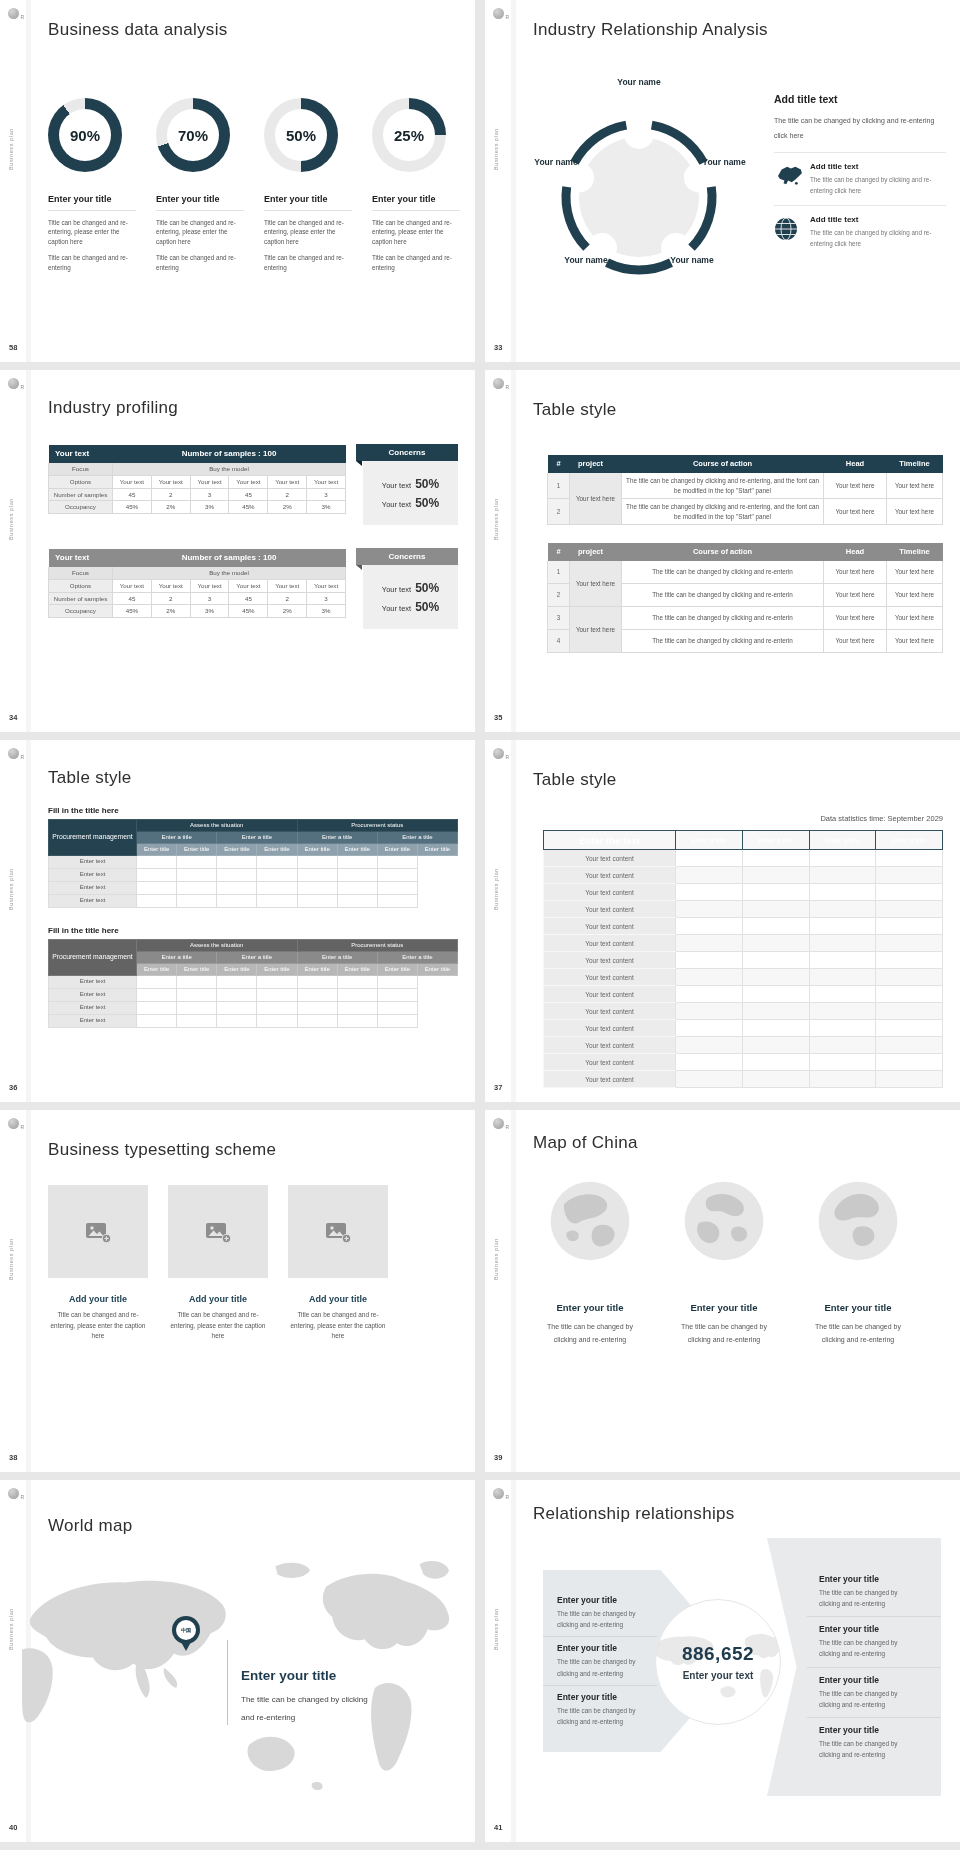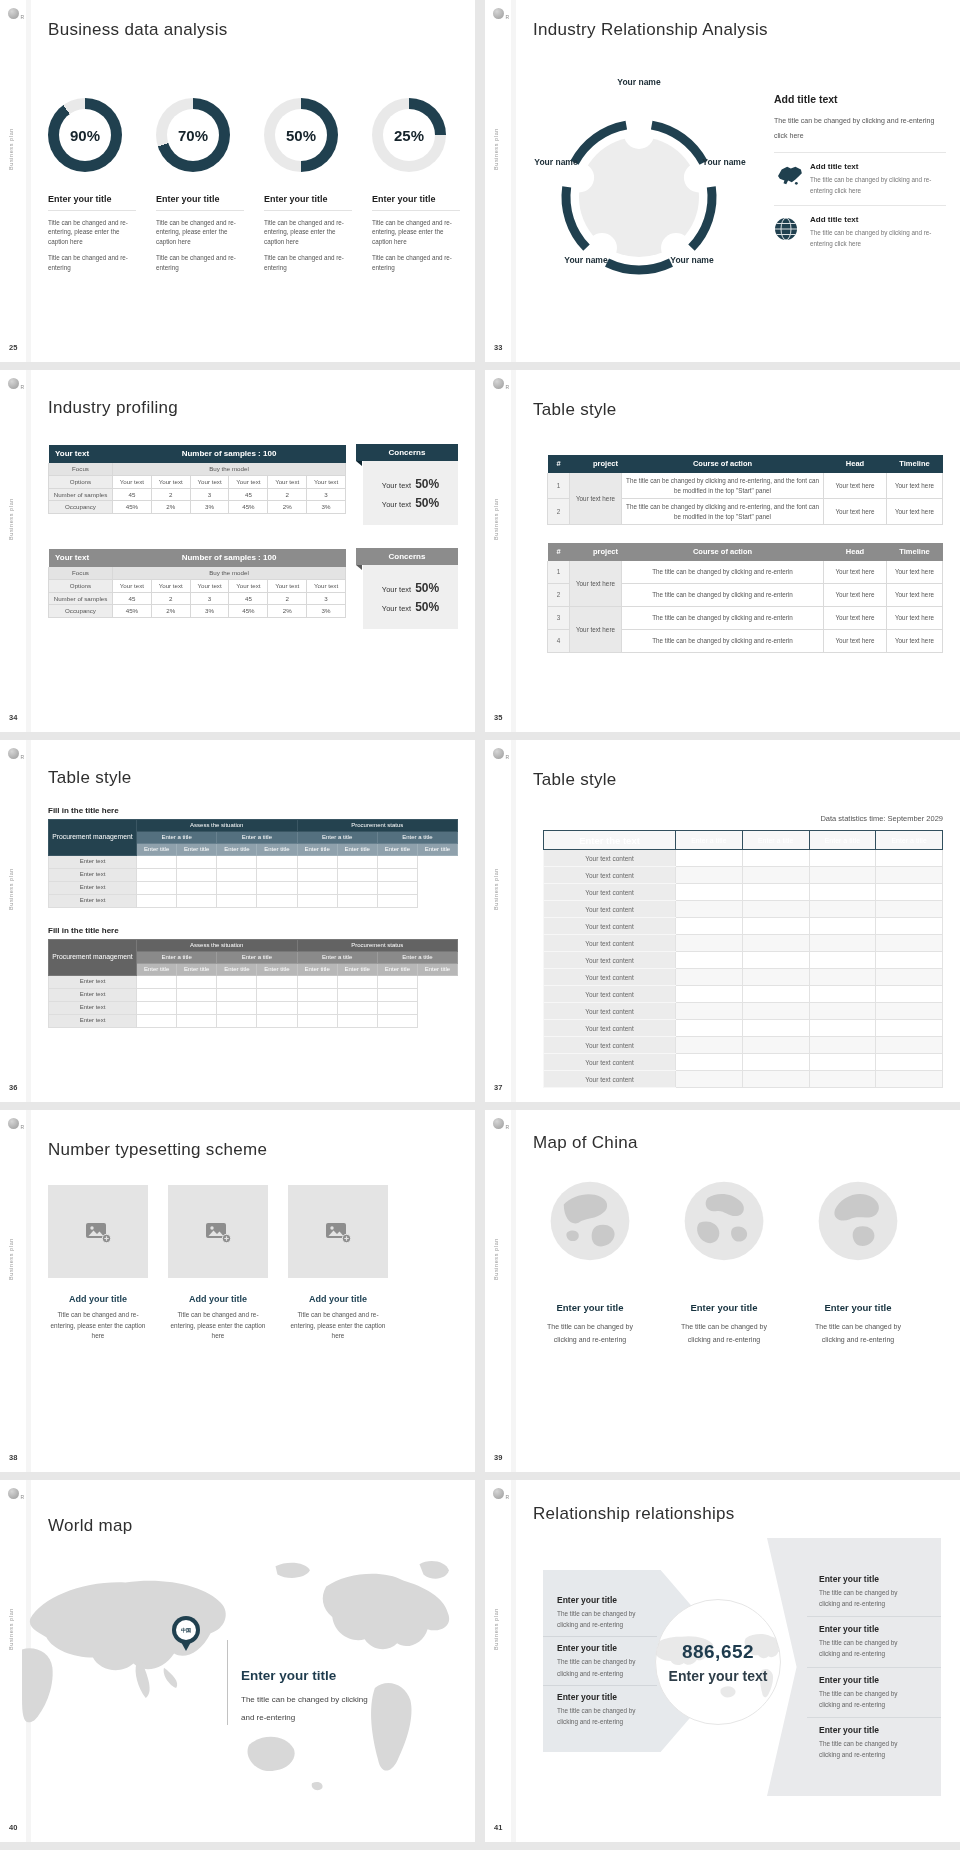--- a/index.html
+++ b/index.html
@@ -59,21 +59,21 @@
          align-items:center;justify-content:center;gap:5px;}
   .cline{display:flex;align-items:baseline;gap:4px;color:#333;}
   .cline .ct{font-size:7.5px;}
   .cline .cv{font-size:12px;font-weight:bold;}
   
   .t35{position:absolute;left:62px;border-collapse:collapse;table-layout:fixed;width:396px;color:#555;}
   .t35 td{border:1px solid #dadada;text-align:center;font-size:6.3px;padding:2px 3px;line-height:1.5;}
   .t35 tr.hd td{color:#fff;font-weight:bold;font-size:7.5px;border-color:transparent;height:13px;}
   .t35.teal tr.hd td{background:#20404f;}
   .t35.grayh tr.hd td{background:#8c8c8c;}
-  .t35 tr.hd td.cproj{text-align:right;padding-left:8px;}
+  .t35 tr.hd td.cproj{text-align:left;padding-left:8px;}
   .t35 td.n{background:#f2f2f2;color:#666;}
   .t35 td.proj{background:#e9e9e9;}
   .t35 tr.r1{height:26px;}
   .t35 tr.r2{height:23px;}
   
   .sec-label{position:absolute;left:48px;font-size:8px;font-weight:bold;color:#222;}
   .t36{position:absolute;left:48px;border-collapse:collapse;table-layout:fixed;width:410px;}
   .t36 td{border:1px solid #d6d6d6;text-align:center;font-size:6px;color:#fff;height:11px;padding:0 1px;line-height:1.2;}
   .t36 td.corner{font-size:6.8px;}
   .t36.teal td.corner,.t36.teal tr.g td{background:#24424f;border-color:#3a5663;}
@@ -127,21 +127,21 @@
           display:flex;flex-direction:column;justify-content:center;}
   .rpanel .pitem{padding:7px 8px 7px 52px;}
   .rpanel .pitem + .pitem{border-top:1px solid #d6d9dc;margin-left:40px;padding-left:12px;}
   .pitem h4{margin:0;font-size:8.5px;color:#262626;}
   .pitem .picap{margin-top:3px;font-size:6.4px;color:#666;line-height:1.75;width:95px;}
   .ccircle{position:absolute;left:170px;top:119px;width:124px;height:124px;border-radius:50%;
            background:#fff;border:1px solid #e6e6e6;z-index:2;overflow:hidden;
            display:flex;flex-direction:column;align-items:center;justify-content:center;}
   .ccircle svg{position:absolute;left:-8px;top:28px;opacity:.45;}
   .cval{position:relative;font-size:19px;font-weight:bold;color:#1e3b4d;letter-spacing:.5px;}
-  .clab{position:relative;margin-top:5px;font-size:14px;font-weight:bold;color:#2e3e49;}
+  .clab{position:relative;margin-top:5px;font-size:10px;font-weight:bold;color:#2e3e49;}
 </style>
 </head>
 <body>
 
 <div class="grid">
 
   <section class="slide">
     <div class="rail"></div>
     <div class="logo">
         <i>R</i>
@@ -175,21 +175,21 @@
       </div>
       <div class="dcol">
         <div class="donut" style="--p: 25;">
             <span class="pv">25%</span>
           </div>
         <div class="ettl">Enter your title</div>
         <div class="cap">Title can be changed and re-entering, please enter the caption here</div>
         <div class="cap">Title can be changed and re-entering</div>
       </div>
     </div>
-    <div class="num">25</div>
+    <div class="num">58</div>
   </section>
 
   <section class="slide">
     <div class="rail"></div>
     <div class="logo">
         <i>R</i>
       </div>
     <div class="vlabel">Business plan</div>
     <h2 class="stitle">Industry Relationship Analysis</h2>
 
@@ -762,21 +762,21 @@
       </table>
     <div class="num">37</div>
   </section>
 
   <section class="slide">
     <div class="rail"></div>
     <div class="logo">
         <i>R</i>
       </div>
     <div class="vlabel">Business plan</div>
-    <h2 class="stitle" style="top:30px;">Number typesetting scheme</h2>
+    <h2 class="stitle" style="top:30px;">Business typesetting scheme</h2>
 
     <div class="cards">
       <div class="card">
         <div class="imgbox">
           <svg width="26" height="24" viewBox="0 0 26 24">
               <rect x="1" y="3" width="20" height="15" rx="2" fill="#8e8e8e"></rect>
               <circle cx="7" cy="8" r="1.7" fill="#e4e4e4"></circle>
               <path d="M3.5,16 L8.5,10.5 L12,14 L14.5,11.5 L18.5,16 Z" fill="#e4e4e4"></path>
               <circle cx="21.5" cy="18.5" r="4.2" fill="#8e8e8e" stroke="#e4e4e4" stroke-width="1"></circle>
               <path d="M21.5,16.3 V20.7 M19.3,18.5 H23.7" stroke="#e4e4e4" stroke-width="1.2"></path>

